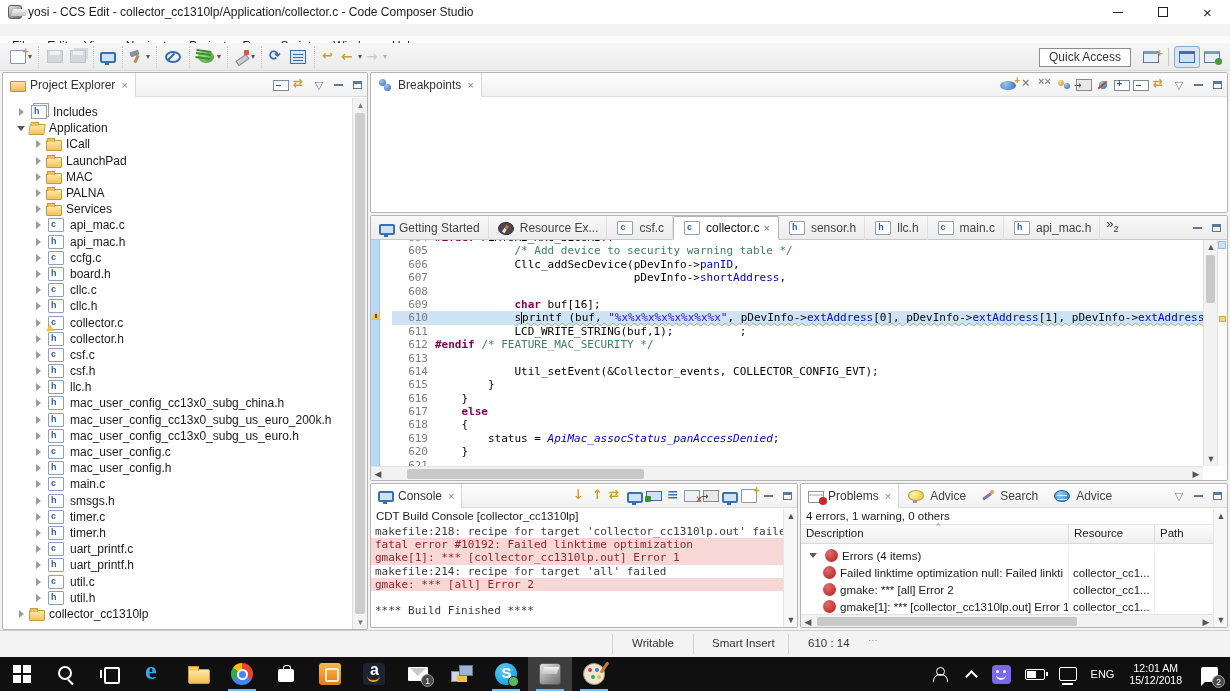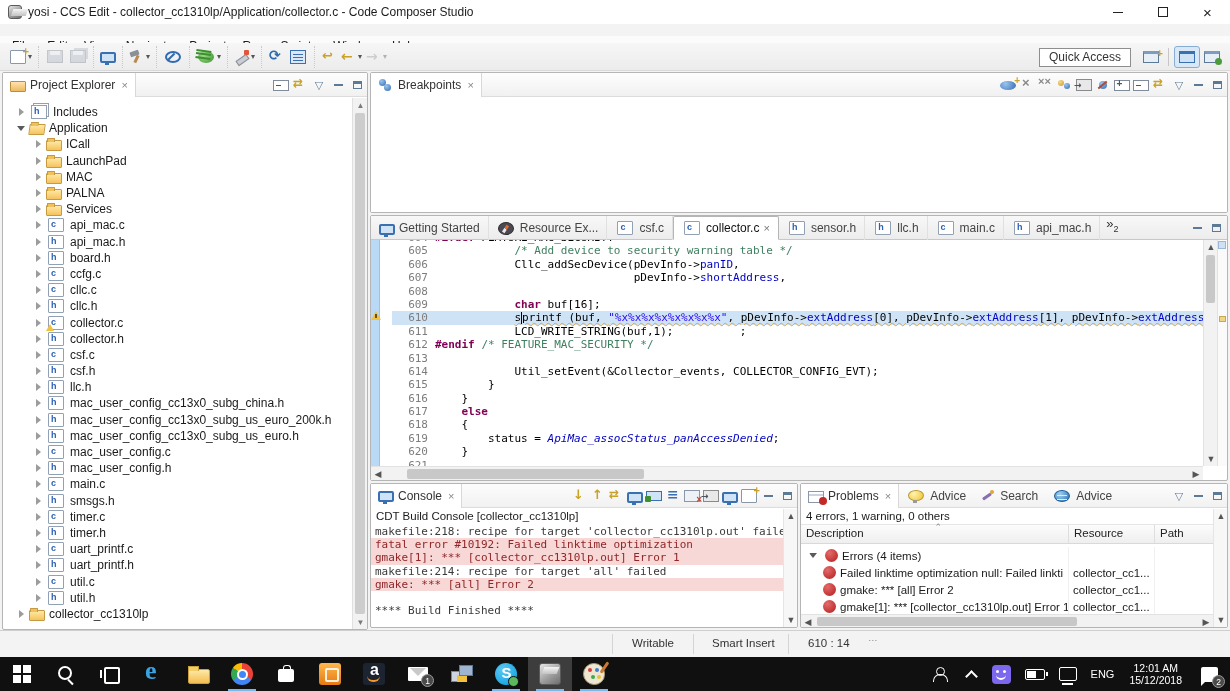--- a/index.html
+++ b/index.html
@@ -445,27 +445,27 @@
           <span class="ic ic-c-file"></span>
           <span class="tree-label">api_mac.c</span>
         </div>
         <div class="tree-row" style="padding-left: 27px;">
           <span class="tw tw-c"></span>
           <span class="ic ic-h-file"></span>
           <span class="tree-label">api_mac.h</span>
         </div>
         <div class="tree-row" style="padding-left: 27px;">
           <span class="tw tw-c"></span>
+          <span class="ic ic-c-file"></span>
+          <span class="tree-label">ccfg.c</span>
+        </div>
+        <div class="tree-row" style="padding-left: 27px;">
+          <span class="tw tw-c"></span>
           <span class="ic ic-h-file"></span>
           <span class="tree-label">board.h</span>
-        </div>
-        <div class="tree-row" style="padding-left: 27px;">
-          <span class="tw tw-c"></span>
-          <span class="ic ic-c-file"></span>
-          <span class="tree-label">ccfg.c</span>
         </div>
         <div class="tree-row" style="padding-left: 27px;">
           <span class="tw tw-c"></span>
           <span class="ic ic-c-file"></span>
           <span class="tree-label">cllc.c</span>
         </div>
         <div class="tree-row" style="padding-left: 27px;">
           <span class="tw tw-c"></span>
           <span class="ic ic-h-file"></span>
           <span class="tree-label">cllc.h</span>

